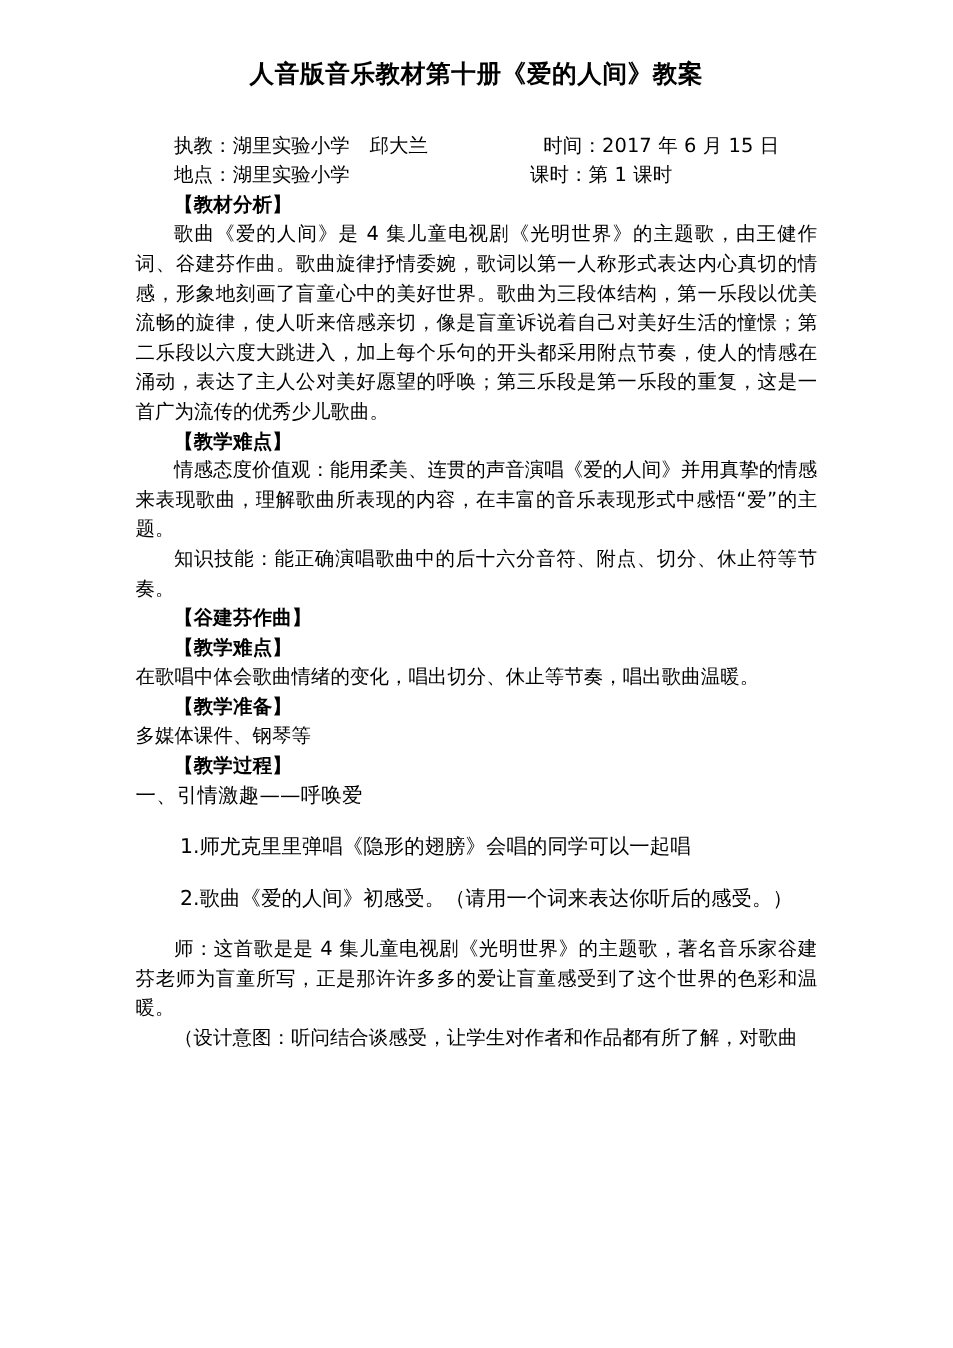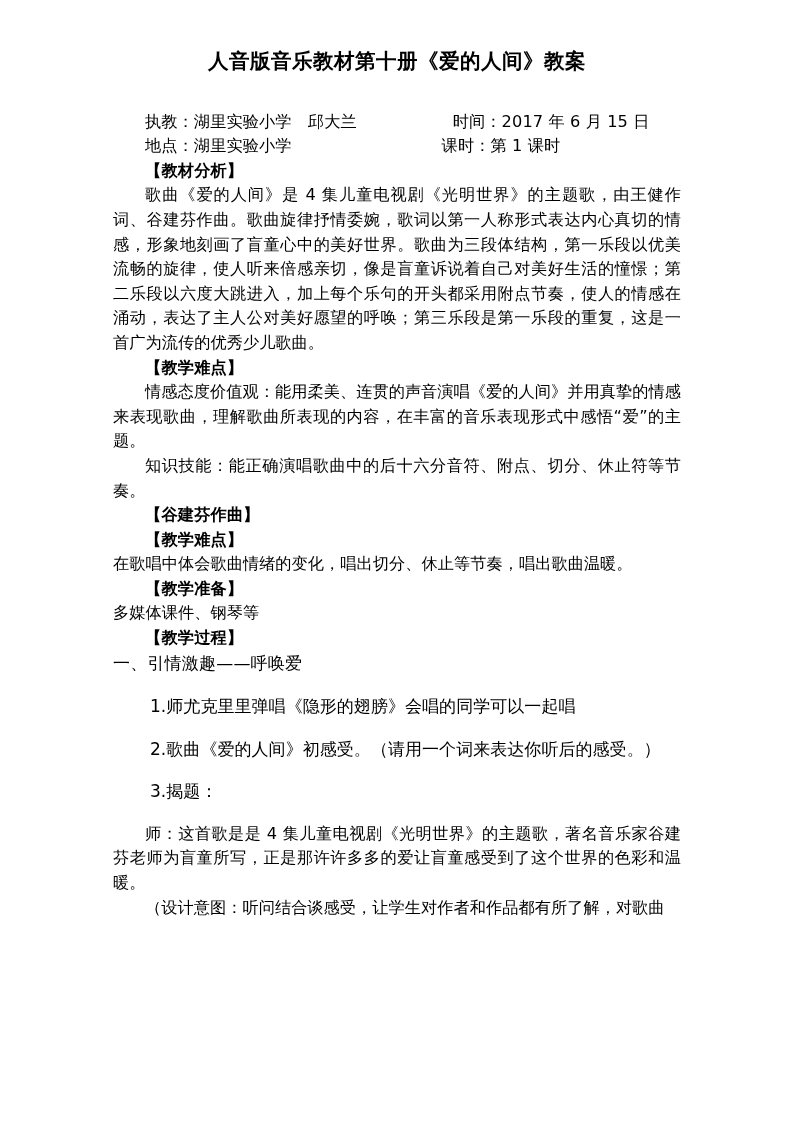--- a/index.html
+++ b/index.html
@@ -131,20 +131,19 @@
 
     <p class="heading">【教学准备】</p>
     <p class="para-noindent">多媒体课件、钢琴等</p>
 
     <p class="heading">【教学过程】</p>
 
     <p class="section-heading">一、引情激趣——呼唤爱</p>
 
     <p class="list-item">1.师尤克里里弹唱《隐形的翅膀》会唱的同学可以一起唱</p>
     <p class="list-item">2.歌曲《爱的人间》初感受。（请用一个词来表达你听后的感受。）</p>
-    <p class="list-item">3.揭题：</p>
 
     <p class="para">师：这首歌是是 4 集儿童电视剧《光明世界》的主题歌，著名音乐家谷建芬老师为盲童所写，正是那许许多多的爱让盲童感受到了这个世界的色彩和温暖。</p>
 
     <p class="para clip-last">（设计意图：听问结合谈感受，让学生对作者和作品都有所了解，对歌曲</p>
 
   </div>
 </div>
 
 </body></html>

